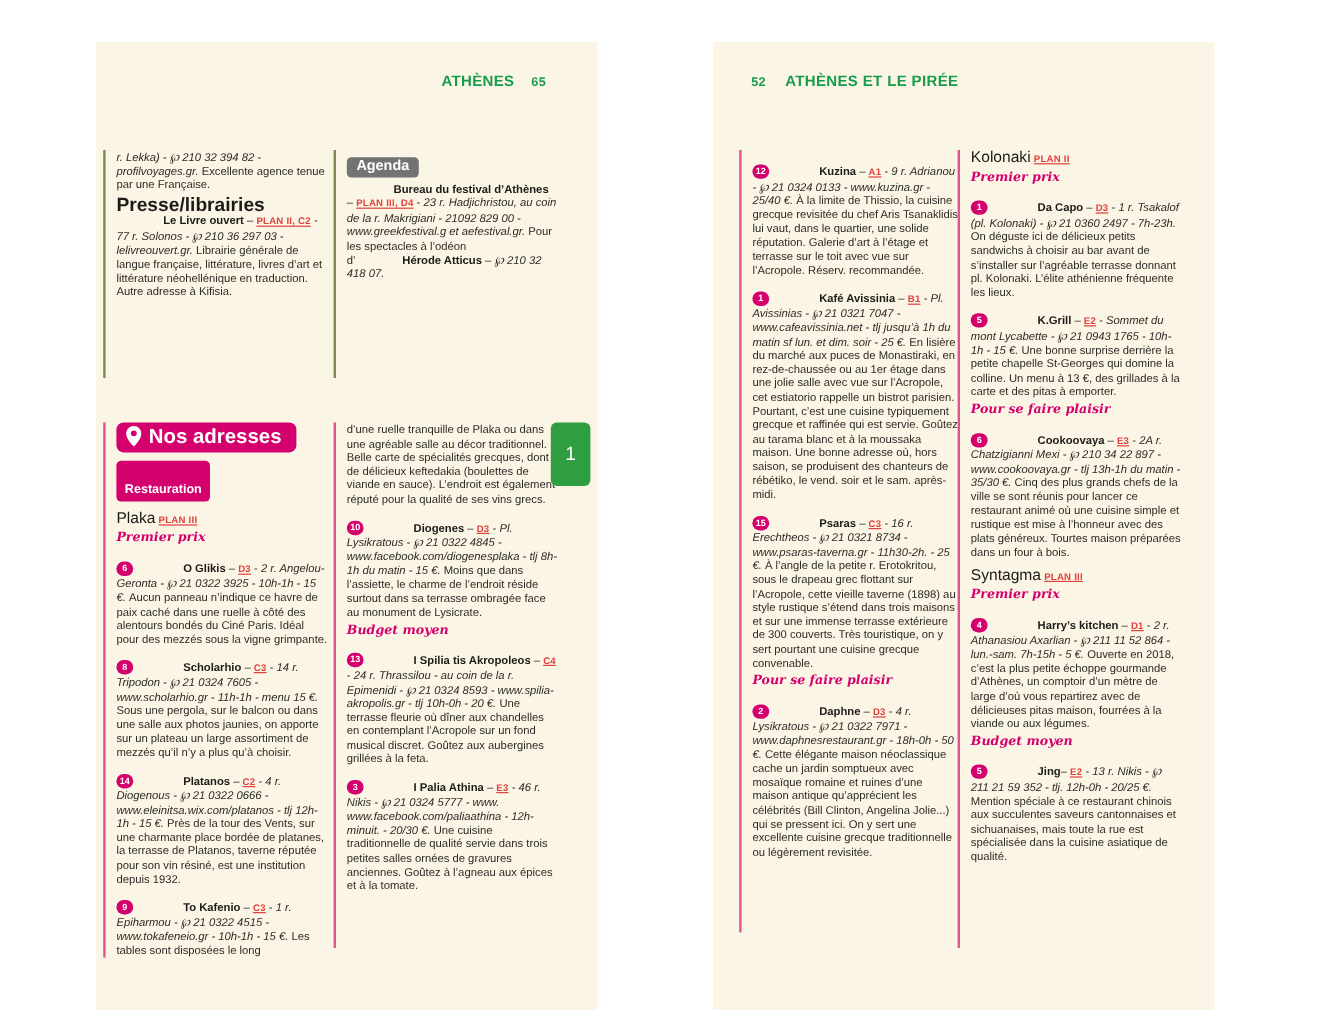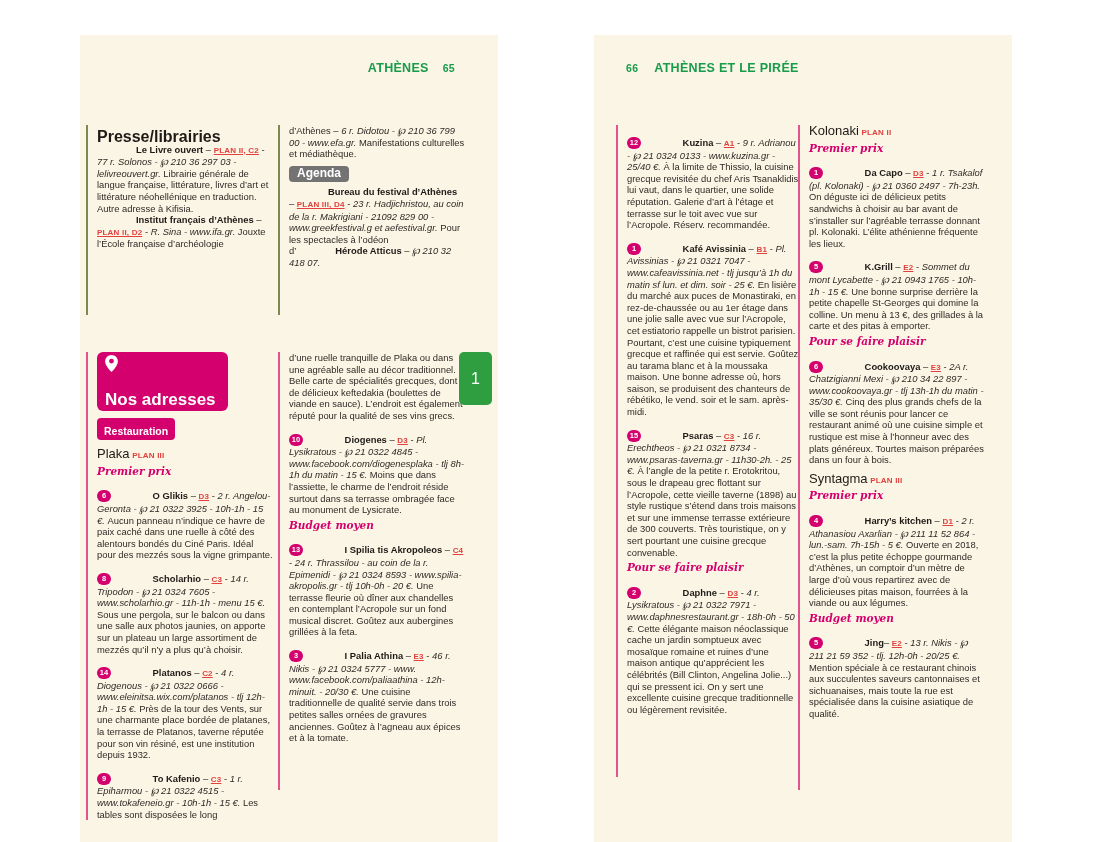--- a/index.html
+++ b/index.html
@@ -15,55 +15,54 @@
   .p66-head .ph-num{margin-right:16px;}
   .col{position:absolute;width:176px;padding-left:9px;border-left:2px solid;
     font-size:9.4px;line-height:11.6px;color:#2e2a26;}
   .rule-green{border-left-color:#7d8a4f;}
   .rule-pink{border-left-color:#e0558c;}
   .para{margin:0;}
   .h2{font-weight:700;font-size:16px;margin:6px 0 1px;color:#1d1a17;}
   .area{margin:7px 0 2px;}
   .area:first-child{margin-top:0;}
   .area-name{font-weight:400;font-size:13px;color:#1d1a17;}
-  .area-plan{color:#e2403d;font-weight:700;font-size:8px;letter-spacing:.2px;}
+  .area-plan{color:#e2403d;font-weight:700;font-size:8px;letter-spacing:.2px;text-decoration:underline;}
   .price{color:#d4006e;font-family:"DejaVu Serif",serif;font-style:italic;font-weight:700;
     font-size:10.5px;margin:4px 0 1px;}
   .s-i{font-style:italic;}
   .s-n{font-weight:700;color:#1d1a17;padding-left:39px;}
   .s-p{color:#e2403d;font-weight:700;font-size:8px;letter-spacing:.2px;text-decoration:underline;}
   .num{display:inline-block;min-width:12px;height:12px;line-height:12px;border-radius:7px;
     background:#d4006e;color:#fff;font-size:7.5px;font-weight:700;text-align:center;
     padding:0 1px;vertical-align:1px;margin-top:12px;}
-  .banner{display:inline-flex;gap:22px;background:#d4006e;color:#fff;
-    border-radius:6px;padding:3px 12px 5px 8px;font-size:17px;font-weight:700;margin:0 0 7px;flex-direction:column;}
+  .banner{display:inline-flex;align-items:center;gap:6px;background:#d4006e;color:#fff;
+    border-radius:6px;padding:3px 12px 5px 8px;font-size:17px;font-weight:700;margin:0 0 7px;}
   .pin{display:inline-flex;}
   .cat-badge{display:inline-block;background:#d4006e;color:#fff;border-radius:4px;
-    padding:8px 7px 3px;font-weight:700;font-size:10.5px;}
+    padding:19px 7px 3px;font-weight:700;font-size:10.5px;}
   .cat-row{margin:0 0 8px;}
   .agenda-row{margin:6px 0 4px;}
   .agenda{display:inline-block;background:#737373;color:#fff;border-radius:4px;
     padding:2px 8px 3px;font-weight:700;font-size:12px;}
   .tab{position:absolute;right:6px;top:317px;width:33px;height:53px;background:#2f9e41;
     border-radius:5px;color:#fff;font-size:16px;display:flex;align-items:center;justify-content:center;}
 </style>
 </head>
 <body>
 
 <div class="page" id="page65">
   <div class="page-head p65-head">
     <span class="ph-title">ATHÈNES</span><span class="ph-num">65</span>
   </div>
   <div class="col rule-green" style="left:6px;top:90px;min-height:190px;">
+      <div class="para"><span class="s-i">r. Lekka) - ℘ 210 32 394 82 - profilvoyages.gr. </span><span class="s-r">Excellente agence tenue par une Française.</span></div>
       <div class="h2">Presse/librairies</div>
       <div class="para"><span class="s-n">Le Livre ouvert</span><span class="s-r"> – </span><span class="s-p">PLAN II, C2</span><span class="s-r"> - </span><span class="s-i">77 r. Solonos - ℘ 210 36 297 03 - lelivreouvert.gr. </span><span class="s-r">Librairie générale de langue française, littérature, livres d’art et littérature néohellénique en traduction. Autre adresse à Kifisia.</span></div>
-      <div class="para"><span class="s-n">Institut français d’Athènes</span><span class="s-r"> – </span><span class="s-p">PLAN II, D2</span><span class="s-r"> - </span><span class="s-i">R. Sina - www.ifa.gr. </span><span class="s-r">Jouxte l’École française d’archéologie</span></div>
     </div>
   <div class="col rule-green" style="left:198px;top:90px;min-height:190px;">
-      <div class="para"><span class="s-r">d’Athènes – </span><span class="s-i">6 r. Didotou - ℘ 210 36 799 00 - www.efa.gr. </span><span class="s-r">Manifestations culturelles et médiathèque.</span></div>
       <div class="agenda-row"><span class="agenda">Agenda</span></div>
       <div class="para"><span class="s-n">Bureau du festival d’Athènes</span><span class="s-r"> – </span><span class="s-p">PLAN III, D4</span><span class="s-r"> - </span><span class="s-i">23 r. Hadjichristou, au coin de la r. Makrigiani - 21092 829 00 - www.greekfestival.g et aefestival.gr. </span><span class="s-r">Pour les spectacles à l’odéon d’</span><span class="s-n">Hérode Atticus</span><span class="s-r"> – </span><span class="s-i">℘ 210 32 418 07.</span></div>
     </div>
   <div class="col rule-pink" style="left:6px;top:317px;min-height:438px;">
     <div class="banner">
       <span class="pin">
         <svg width="13" height="17" viewBox="0 0 24 32">
             <path d="M12 0C5.4 0 0 5.4 0 12c0 8.4 12 20 12 20s12-11.6 12-20C24 5.4 18.6 0 12 0z" fill="#ffffff"></path>
             <circle cx="12" cy="11.5" r="4.6" fill="#d4006e"></circle>
           </svg>
@@ -87,21 +86,21 @@
       <div class="para"><span class="num">10</span> <span class="s-n">Diogenes</span><span class="s-r"> – </span><span class="s-p">D3</span><span class="s-r"> - </span><span class="s-i">Pl. Lysikratous - ℘ 21 0322 4845 - www.facebook.com/diogenesplaka - tlj 8h-1h du matin - 15 €. </span><span class="s-r">Moins que dans l’assiette, le charme de l’endroit réside surtout dans sa terrasse ombragée face au monument de Lysicrate.</span></div>
       <div class="price">Budget moyen</div>
       <div class="para"><span class="num">13</span> <span class="s-n">I Spilia tis Akropoleos</span><span class="s-r"> – </span><span class="s-p">C4</span><span class="s-r"> - </span><span class="s-i">24 r. Thrassilou - au coin de la r. Epimenidi - ℘ 21 0324 8593 - www.spilia-akropolis.gr - tlj 10h-0h - 20 €. </span><span class="s-r">Une terrasse fleurie où dîner aux chandelles en contemplant l’Acropole sur un fond musical discret. Goûtez aux aubergines grillées à la feta.</span></div>
       <div class="para"><span class="num">3</span> <span class="s-n">I Palia Athina</span><span class="s-r"> – </span><span class="s-p">E3</span><span class="s-r"> - </span><span class="s-i">46 r. Nikis - ℘ 21 0324 5777 - www. www.facebook.com/paliaathina - 12h-minuit. - 20/30 €. </span><span class="s-r">Une cuisine traditionnelle de qualité servie dans trois petites salles ornées de gravures anciennes. Goûtez à l’agneau aux épices et à la tomate.</span></div>
     </div>
   <div class="tab">1</div>
 </div>
 
 <div class="page" id="page66">
   <div class="page-head p66-head">
-    <span class="ph-num">66</span><span class="ph-title">ATHÈNES ET LE PIRÉE</span>
+    <span class="ph-num">52</span><span class="ph-title">ATHÈNES ET LE PIRÉE</span>
   </div>
   <div class="col rule-pink" style="left:22px;top:90px;width:172px;min-height:652px;">
       <div class="para"><span class="num">12</span> <span class="s-n">Kuzina</span><span class="s-r"> – </span><span class="s-p">A1</span><span class="s-r"> - </span><span class="s-i">9 r. Adrianou - ℘ 21 0324 0133 - www.kuzina.gr - 25/40 €. </span><span class="s-r">À la limite de Thissio, la cuisine grecque revisitée du chef Aris Tsanaklidis lui vaut, dans le quartier, une solide réputation. Galerie d’art à l’étage et terrasse sur le toit avec vue sur l’Acropole. Réserv. recommandée.</span></div>
       <div class="para"><span class="num">1</span> <span class="s-n">Kafé Avissinia</span><span class="s-r"> – </span><span class="s-p">B1</span><span class="s-r"> - </span><span class="s-i">Pl. Avissinias - ℘ 21 0321 7047 - www.cafeavissinia.net - tlj jusqu’à 1h du matin sf lun. et dim. soir - 25 €. </span><span class="s-r">En lisière du marché aux puces de Monastiraki, en rez-de-chaussée ou au 1er étage dans une jolie salle avec vue sur l’Acropole, cet estiatorio rappelle un bistrot parisien. Pourtant, c’est une cuisine typiquement grecque et raffinée qui est servie. Goûtez au tarama blanc et à la moussaka maison. Une bonne adresse où, hors saison, se produisent des chanteurs de rébétiko, le vend. soir et le sam. après-midi.</span></div>
       <div class="para"><span class="num">15</span> <span class="s-n">Psaras</span><span class="s-r"> – </span><span class="s-p">C3</span><span class="s-r"> - </span><span class="s-i">16 r. Erechtheos - ℘ 21 0321 8734 - www.psaras-taverna.gr - 11h30-2h. - 25 €. </span><span class="s-r">À l’angle de la petite r. Erotokritou, sous le drapeau grec flottant sur l’Acropole, cette vieille taverne (1898) au style rustique s’étend dans trois maisons et sur une immense terrasse extérieure de 300 couverts. Très touristique, on y sert pourtant une cuisine grecque convenable.</span></div>
       <div class="price">Pour se faire plaisir</div>
       <div class="para"><span class="num">2</span> <span class="s-n">Daphne</span><span class="s-r"> – </span><span class="s-p">D3</span><span class="s-r"> - </span><span class="s-i">4 r. Lysikratous - ℘ 21 0322 7971 - www.daphnesrestaurant.gr - 18h-0h - 50 €. </span><span class="s-r">Cette élégante maison néoclassique cache un jardin somptueux avec mosaïque romaine et ruines d’une maison antique qu’apprécient les célébrités (Bill Clinton, Angelina Jolie...) qui se pressent ici. On y sert une excellente cuisine grecque traditionnelle ou légèrement revisitée.</span></div>
     </div>
   <div class="col rule-pink" style="left:204px;top:90px;min-height:665px;">
       <div class="area"><span class="area-name">Kolonaki</span> <span class="area-plan">PLAN II</span></div>

